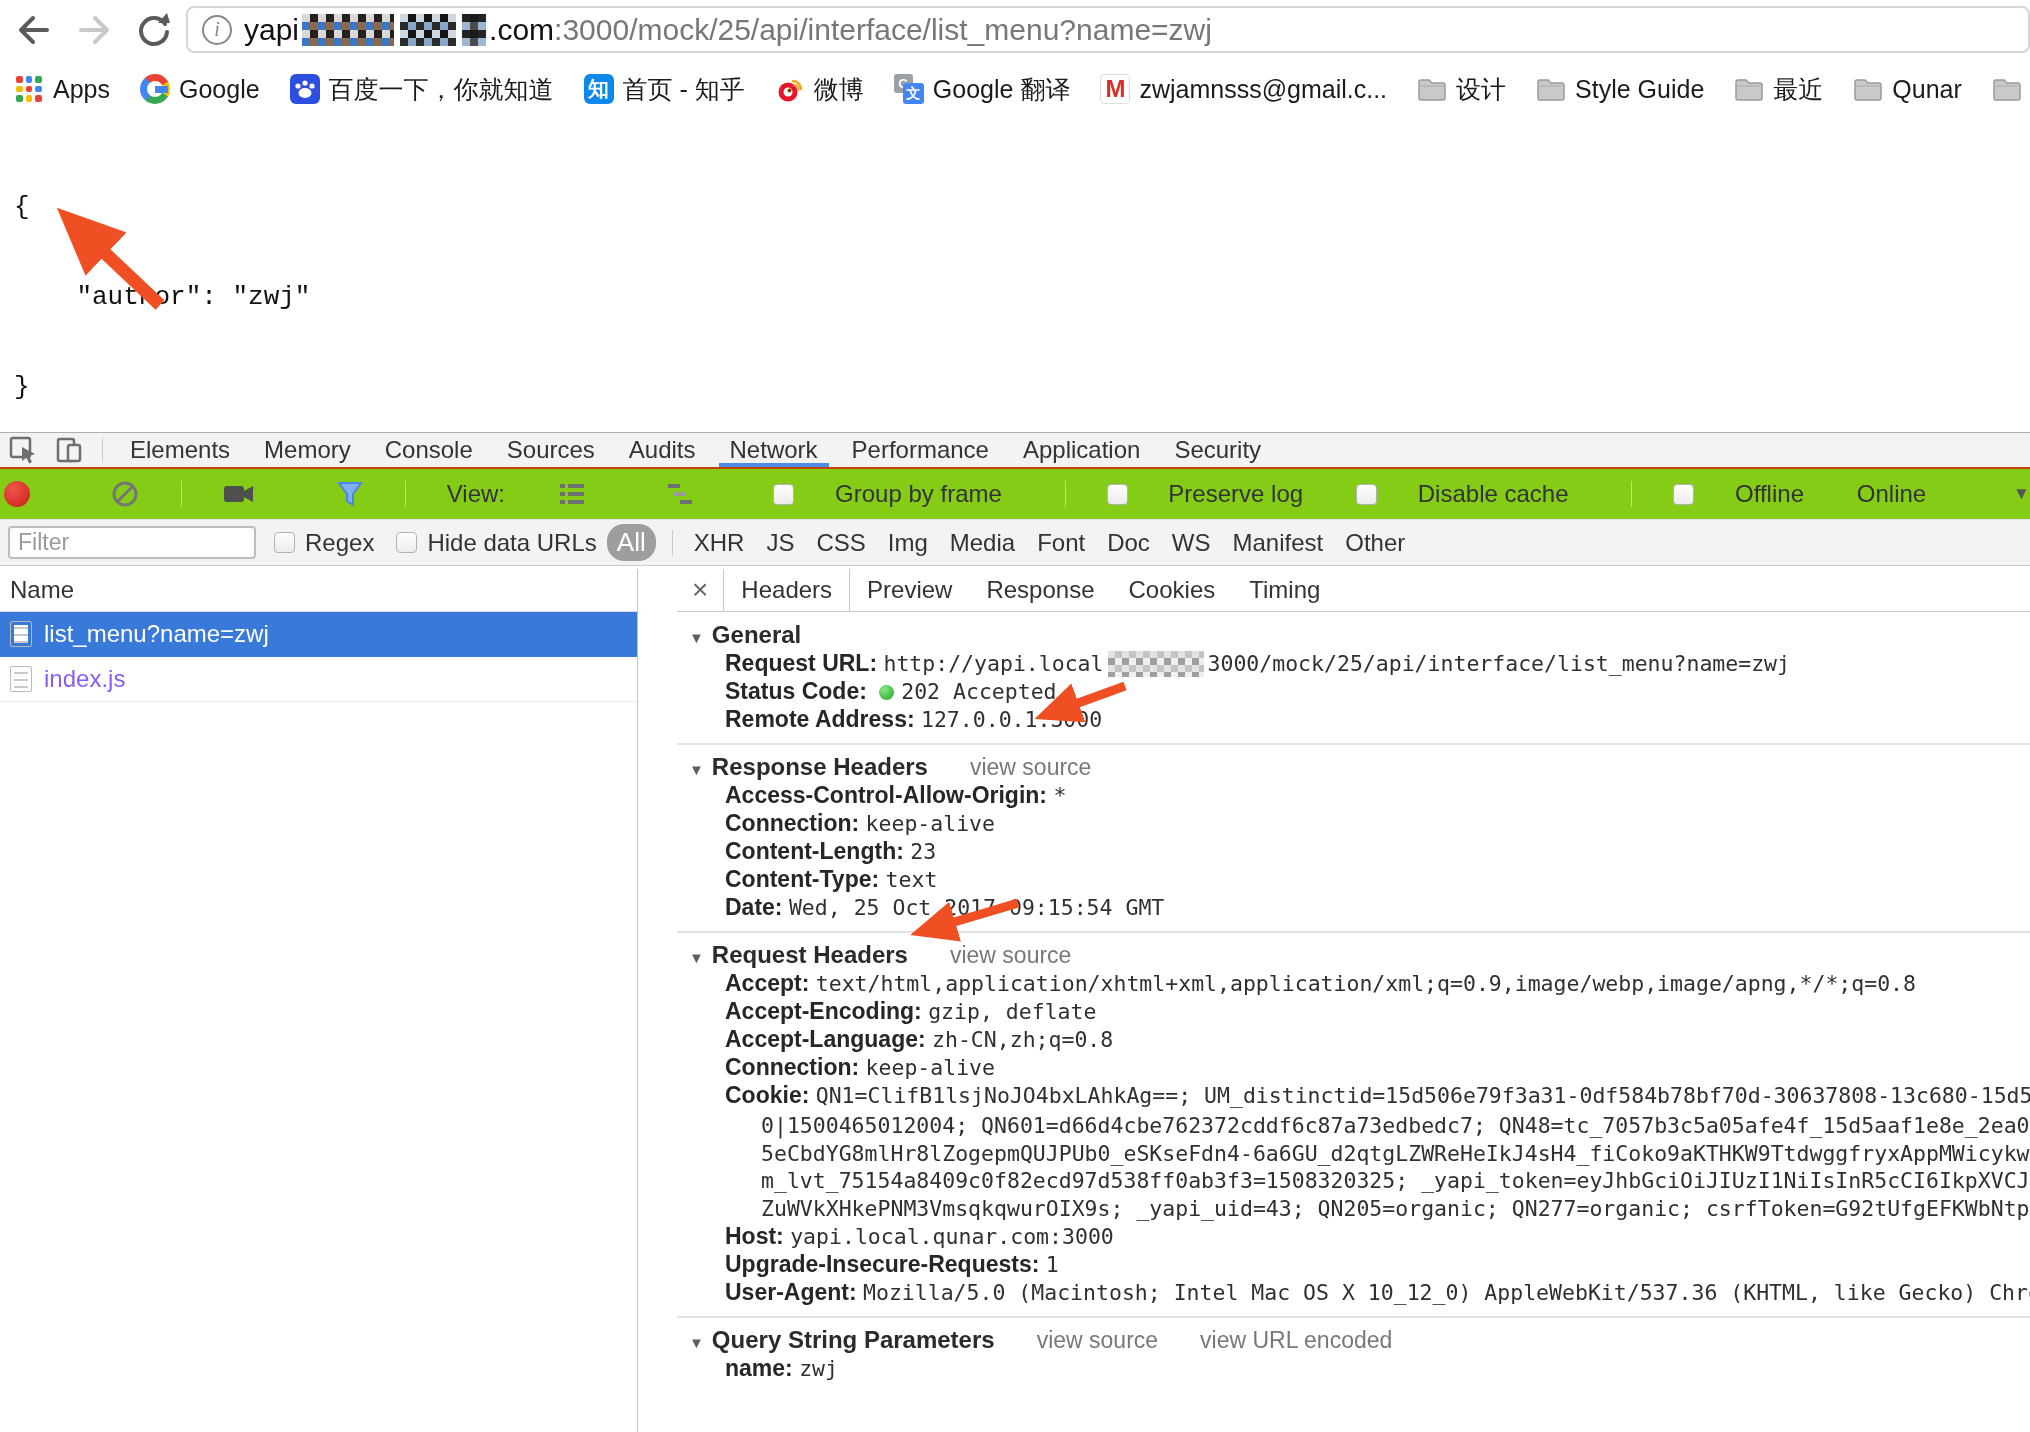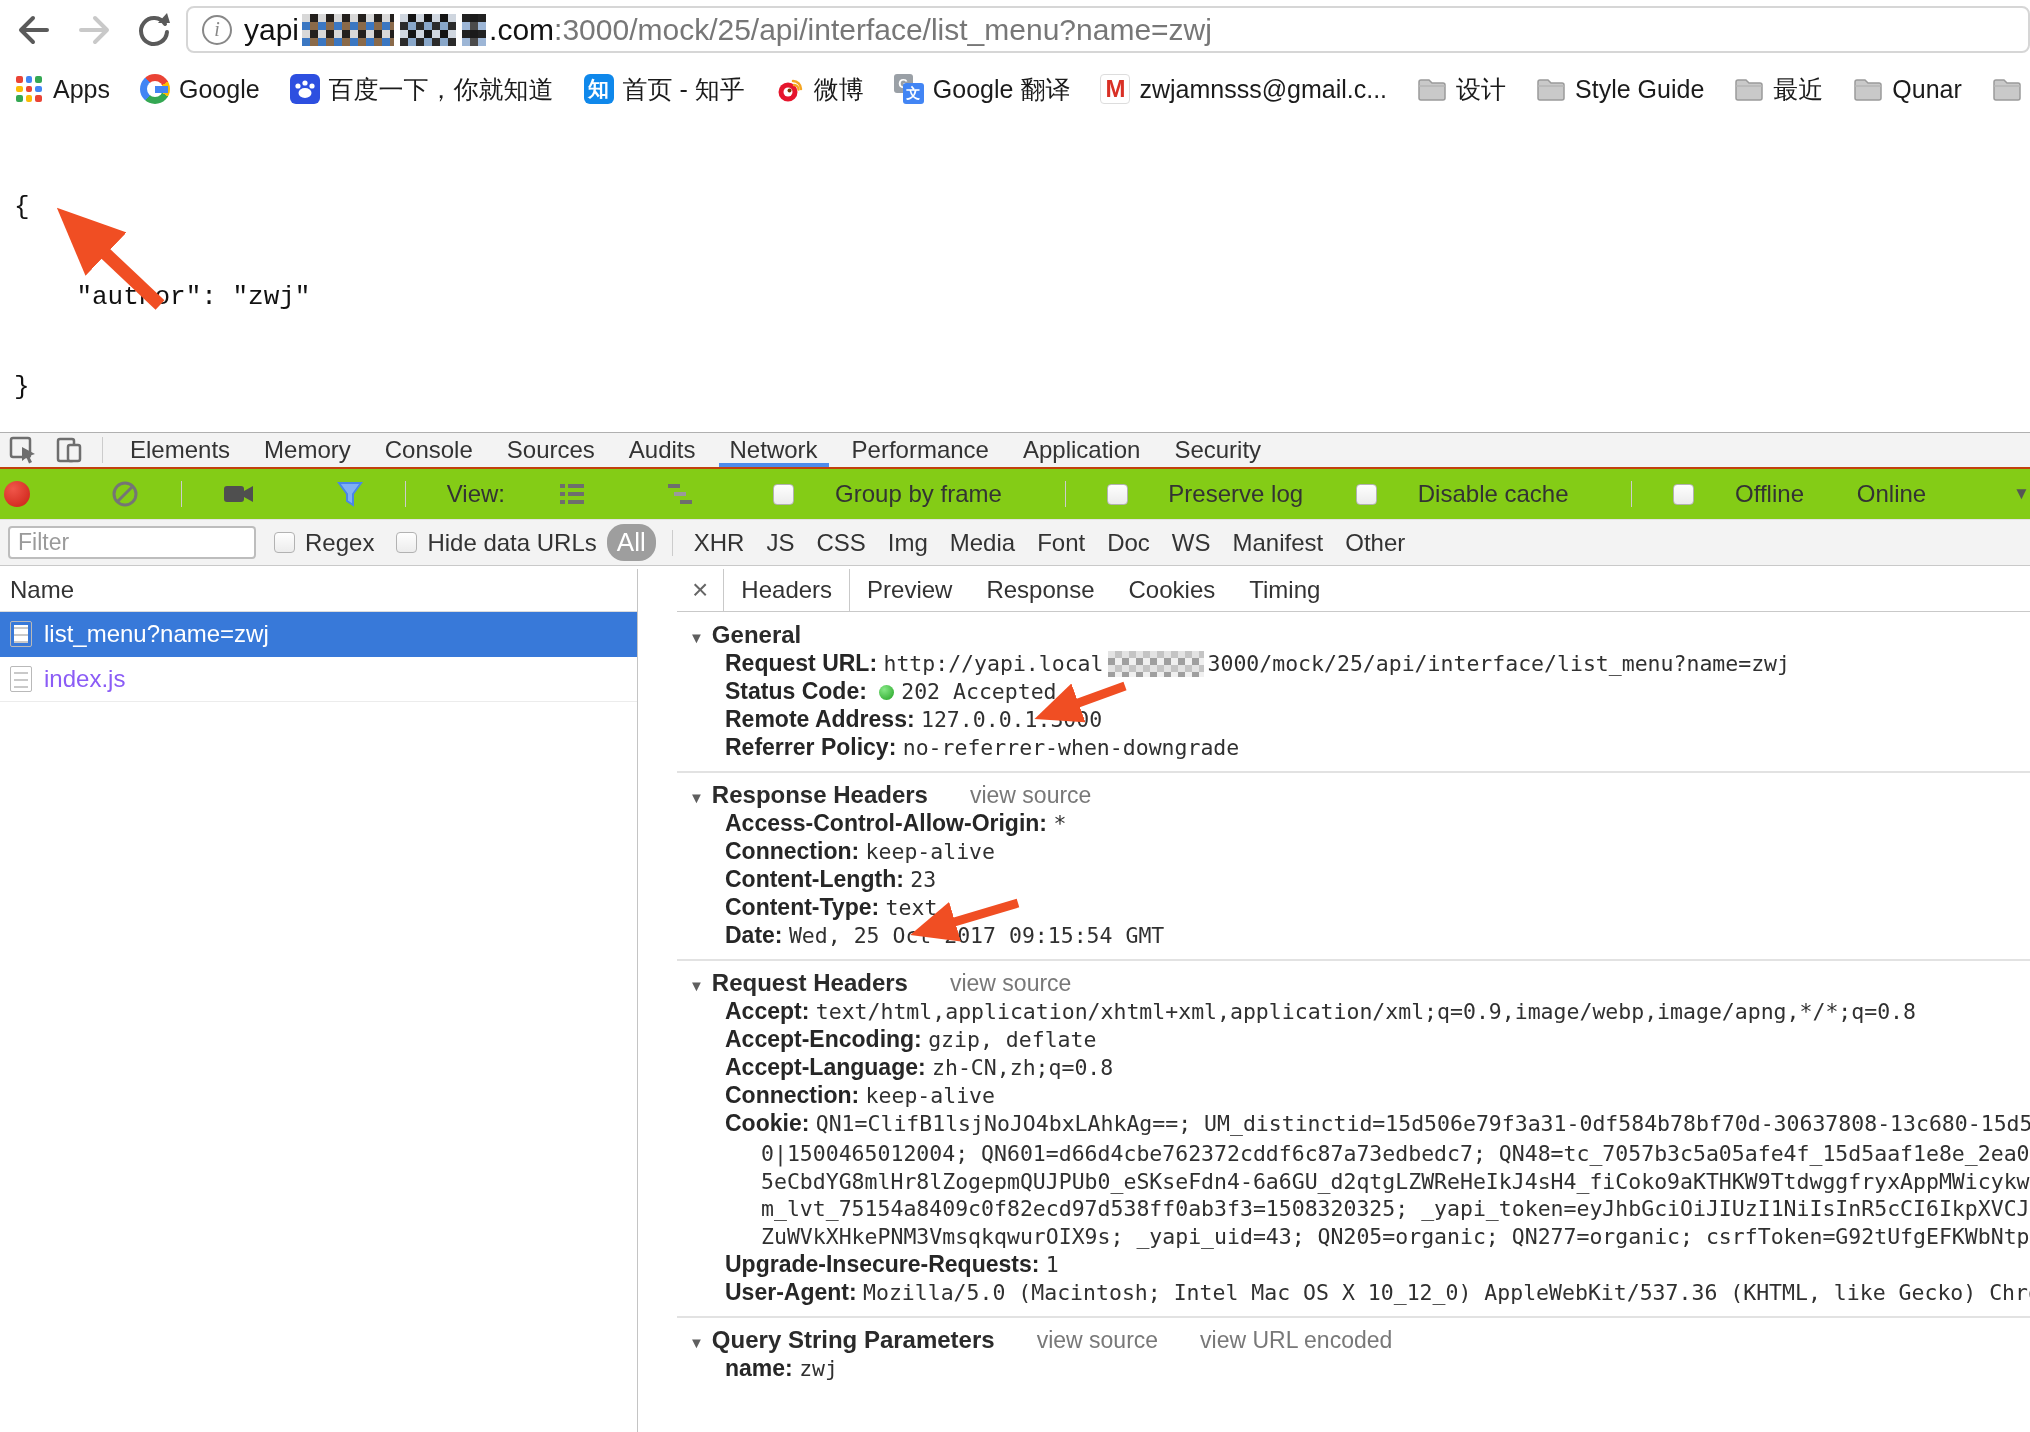--- a/index.html
+++ b/index.html
@@ -378,21 +378,20 @@
       </div>
       <div class="rp-content" id="rp-content">
           <div class="section">
             <div class="sec-head">
               <span class="tri">▼</span>
               <span class="sec-title">General</span>
             </div>
             <div class="hrow"><span class="hkey">Request URL: </span><span class="hval">http://yapi.local</span><span class="url-mosaic"></span><span class="hval">3000/mock/25/api/interface/list_menu?name=zwj</span></div>
             <div class="hrow"><span class="hkey">Status Code: </span><span class="status-dot"></span><span class="hval">202 Accepted</span></div>
             <div class="hrow"><span class="hkey">Remote Address: </span><span class="hval">127.0.0.1:3000</span></div>
-            <div class="hrow"><span class="hkey">Referrer Policy: </span><span class="hval">no-referrer-when-downgrade</span></div>
           </div>
           <div class="section">
             <div class="sec-head">
               <span class="tri">▼</span>
               <span class="sec-title">Response Headers</span>
               <span class="sec-link">view source</span>
             </div>
             <div class="hrow"><span class="hkey">Access-Control-Allow-Origin: </span><span class="hval">*</span></div>
             <div class="hrow"><span class="hkey">Connection: </span><span class="hval">keep-alive</span></div>
             <div class="hrow"><span class="hkey">Content-Length: </span><span class="hval">23</span></div>
@@ -403,20 +402,21 @@
             <div class="sec-head">
               <span class="tri">▼</span>
               <span class="sec-title">Request Headers</span>
               <span class="sec-link">view source</span>
             </div>
             <div class="hrow"><span class="hkey">Accept: </span><span class="hval">text/html,application/xhtml+xml,application/xml;q=0.9,image/webp,image/apng,*/*;q=0.8</span></div>
             <div class="hrow"><span class="hkey">Accept-Encoding: </span><span class="hval">gzip, deflate</span></div>
             <div class="hrow"><span class="hkey">Accept-Language: </span><span class="hval">zh-CN,zh;q=0.8</span></div>
             <div class="hrow"><span class="hkey">Connection: </span><span class="hval">keep-alive</span></div>
             <div class="hrow multi"><span class="hkey">Cookie: </span><span class="hval">QN1=ClifB1lsjNoJO4bxLAhkAg==; UM_distinctid=15d506e79f3a31-0df584b78bf70d-30637808-13c680-15d506e79f47d7;</span><div class="hval cookie-line">0|1500465012004; QN601=d66d4cbe762372cddf6c87a73edbedc7; QN48=tc_7057b3c5a05afe4f_15d5aaf1e8e_2ea0; _i=RBTjeucwTq</div><div class="hval cookie-line">5eCbdYG8mlHr8lZogepmQUJPUb0_eSKseFdn4-6a6GU_d2qtgLZWReHeIkJ4sH4_fiCoko9aKTHKW9TtdwggfryxAppMWicykwTvXTCSjLGP0ZS4x</div><div class="hval cookie-line">m_lvt_75154a8409c0f82ecd97d538ff0ab3f3=1508320325; _yapi_token=eyJhbGciOiJIUzI1NiIsInR5cCI6IkpXVCJ9.eyJ1aWQiOjQzL</div><div class="hval cookie-line">ZuWVkXHkePNM3VmsqkqwurOIX9s; _yapi_uid=43; QN205=organic; QN277=organic; csrfToken=G92tUfgEFKWbNtpfaCZqoNNgJXgDvd</div></div>
+            <div class="hrow"><span class="hkey">Host: </span><span class="hval">yapi.local.qunar.com:3000</span></div>
             <div class="hrow"><span class="hkey">Upgrade-Insecure-Requests: </span><span class="hval">1</span></div>
             <div class="hrow"><span class="hkey">User-Agent: </span><span class="hval">Mozilla/5.0 (Macintosh; Intel Mac OS X 10_12_0) AppleWebKit/537.36 (KHTML, like Gecko) Chrome/61.0.3163</span></div>
           </div>
           <div class="section">
             <div class="sec-head">
               <span class="tri">▼</span>
               <span class="sec-title">Query String Parameters</span>
               <span class="sec-link">view source</span>
               <span class="sec-link">view URL encoded</span>
             </div>

